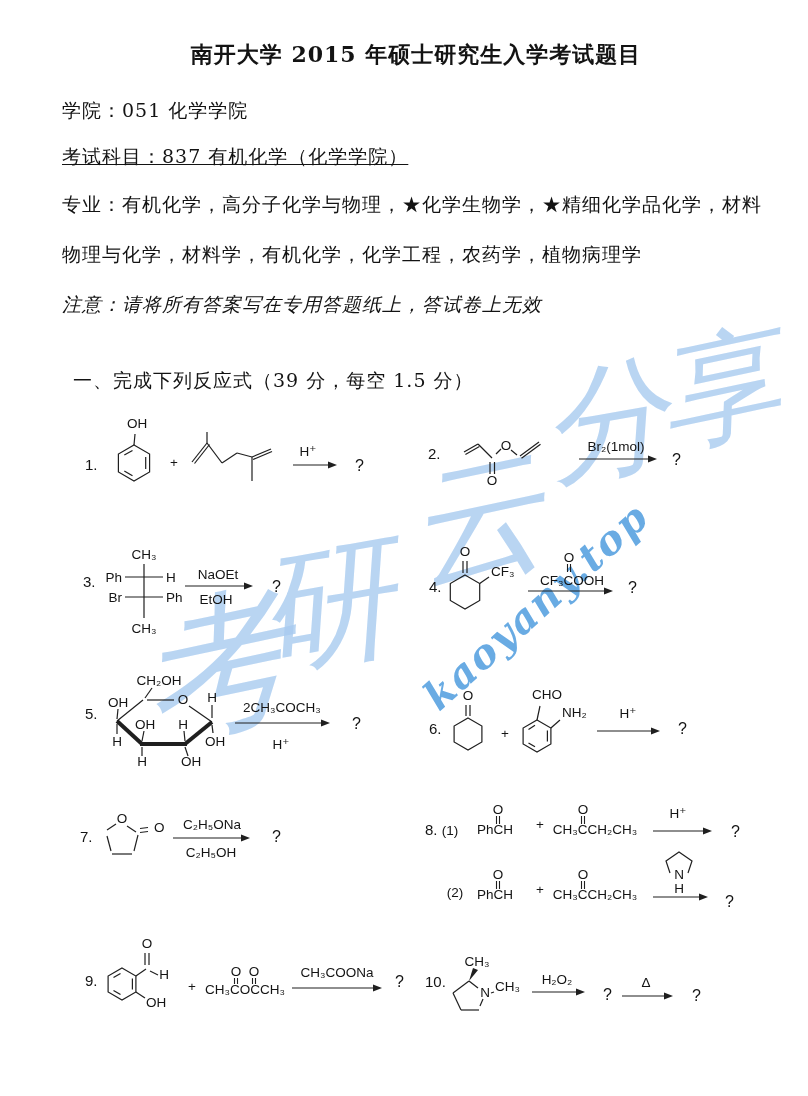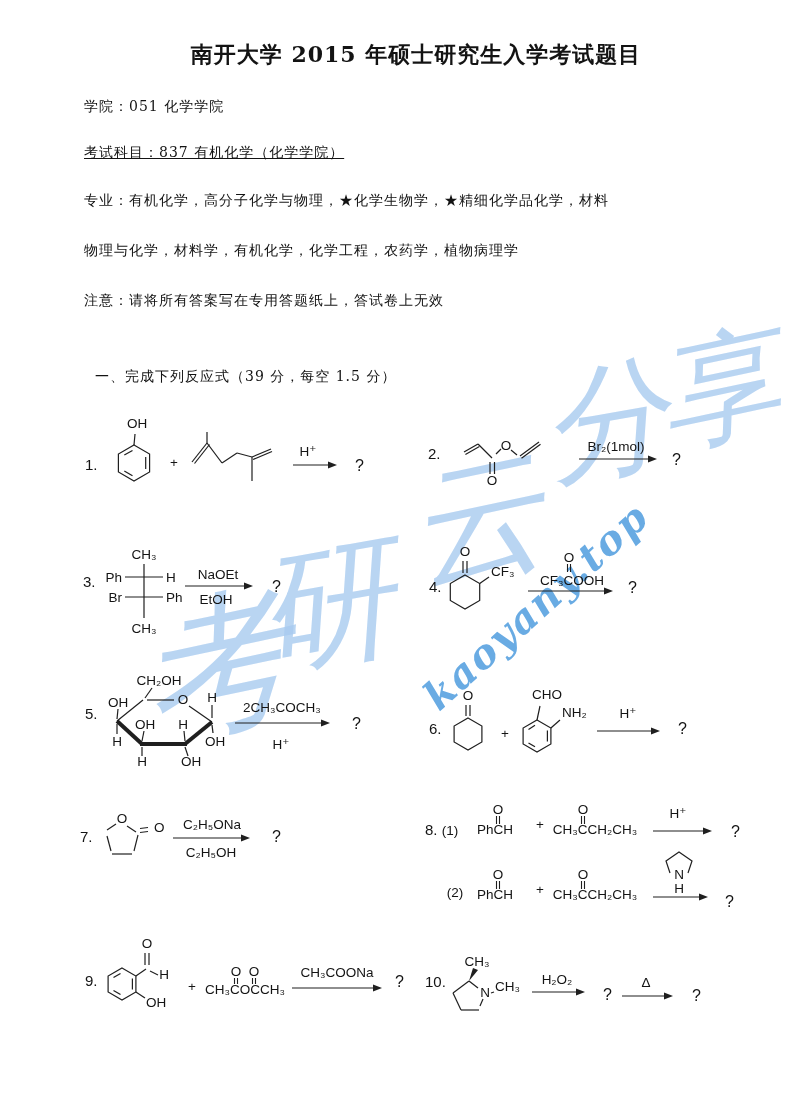--- a/index.html
+++ b/index.html
@@ -1,22 +1,22 @@
 <!DOCTYPE html>
 <html><head>
 <meta charset="utf-8">
 <style>
   html,body{margin:0;padding:0;}
   body{width:808px;height:1096px;background:#ffffff;position:relative;overflow:hidden;
        font-family:"Liberation Sans","DejaVu Sans",sans-serif;color:#161616;}
   .page{position:absolute;inset:0;}
   .content{position:absolute;inset:0;z-index:1;}
-  .doc-line{position:absolute;left:84px;white-space:nowrap;
+  .doc-line{position:absolute;left:62px;white-space:nowrap;
             font-family:"DejaVu Serif","Liberation Serif",serif;
-            font-size:14px;color:#131313;letter-spacing:1px;}
+            font-size:19px;color:#131313;letter-spacing:1px;}
   .title{left:0;width:100%;text-align:center;font-weight:bold;font-size:22px;letter-spacing:1px;padding-left:12px;}
   .q{position:absolute;}
   svg{overflow:visible;}
   svg line, svg polyline, svg path.ring, svg polygon.ring{stroke:#1f1f1f;stroke-width:1.2;fill:none;}
   svg .thick{stroke-width:4;}
   svg .dbl{stroke-width:1.1;}
   svg .head{fill:#1f1f1f;stroke:none;}
   svg .wedge{fill:#1f1f1f;stroke:none;}
   svg text{font-family:"Liberation Sans","DejaVu Sans",sans-serif;font-size:13.5px;fill:#141414;}
   svg text.num{font-size:15px;}
@@ -43,21 +43,21 @@
     <span class="wm-site" style="left:445px;top:672px;">kaoyany.top</span>
   </div>
 
   <div class="content">
 
     <div class="doc-line title" style="top:40px;">南开大学 2015 年硕士研究生入学考试题目</div>
     <div class="doc-line" style="top:98px;">学院：051 化学学院</div>
     <div class="doc-line" style="top:144px;text-decoration:underline;">考试科目：837 有机化学（化学学院）</div>
     <div class="doc-line" style="top:192px;">专业：有机化学，高分子化学与物理，★化学生物学，★精细化学品化学，材料</div>
     <div class="doc-line" style="top:242px;">物理与化学，材料学，有机化学，化学工程，农药学，植物病理学</div>
-    <div class="doc-line" style="top:292px;">注意：请将所有答案写在专用答题纸上，答试卷上无效</div>
+    <div class="doc-line" style="top:292px;font-style:italic;">注意：请将所有答案写在专用答题纸上，答试卷上无效</div>
     <div class="doc-line" style="top:368px;margin-left:11px;">一、完成下列反应式（39 分，每空 1.5 分）</div>
 
     <div class="q" style="left:75px;top:408px;">
       <svg width="330" height="100" viewBox="0 0 330 100">
         <text class="num" x="10" y="62">1.</text>
         <g>
           <polygon class="ring" points="59,37 74.6,46 74.6,64 59,73 43.4,64 43.4,46"></polygon>
           <line x1="70.7" y1="49" x2="70.7" y2="61"></line>
           <line x1="57.5" y1="67.8" x2="49.3" y2="62.9"></line>
           <line x1="57.5" y1="42.4" x2="49.3" y2="47.1"></line>

